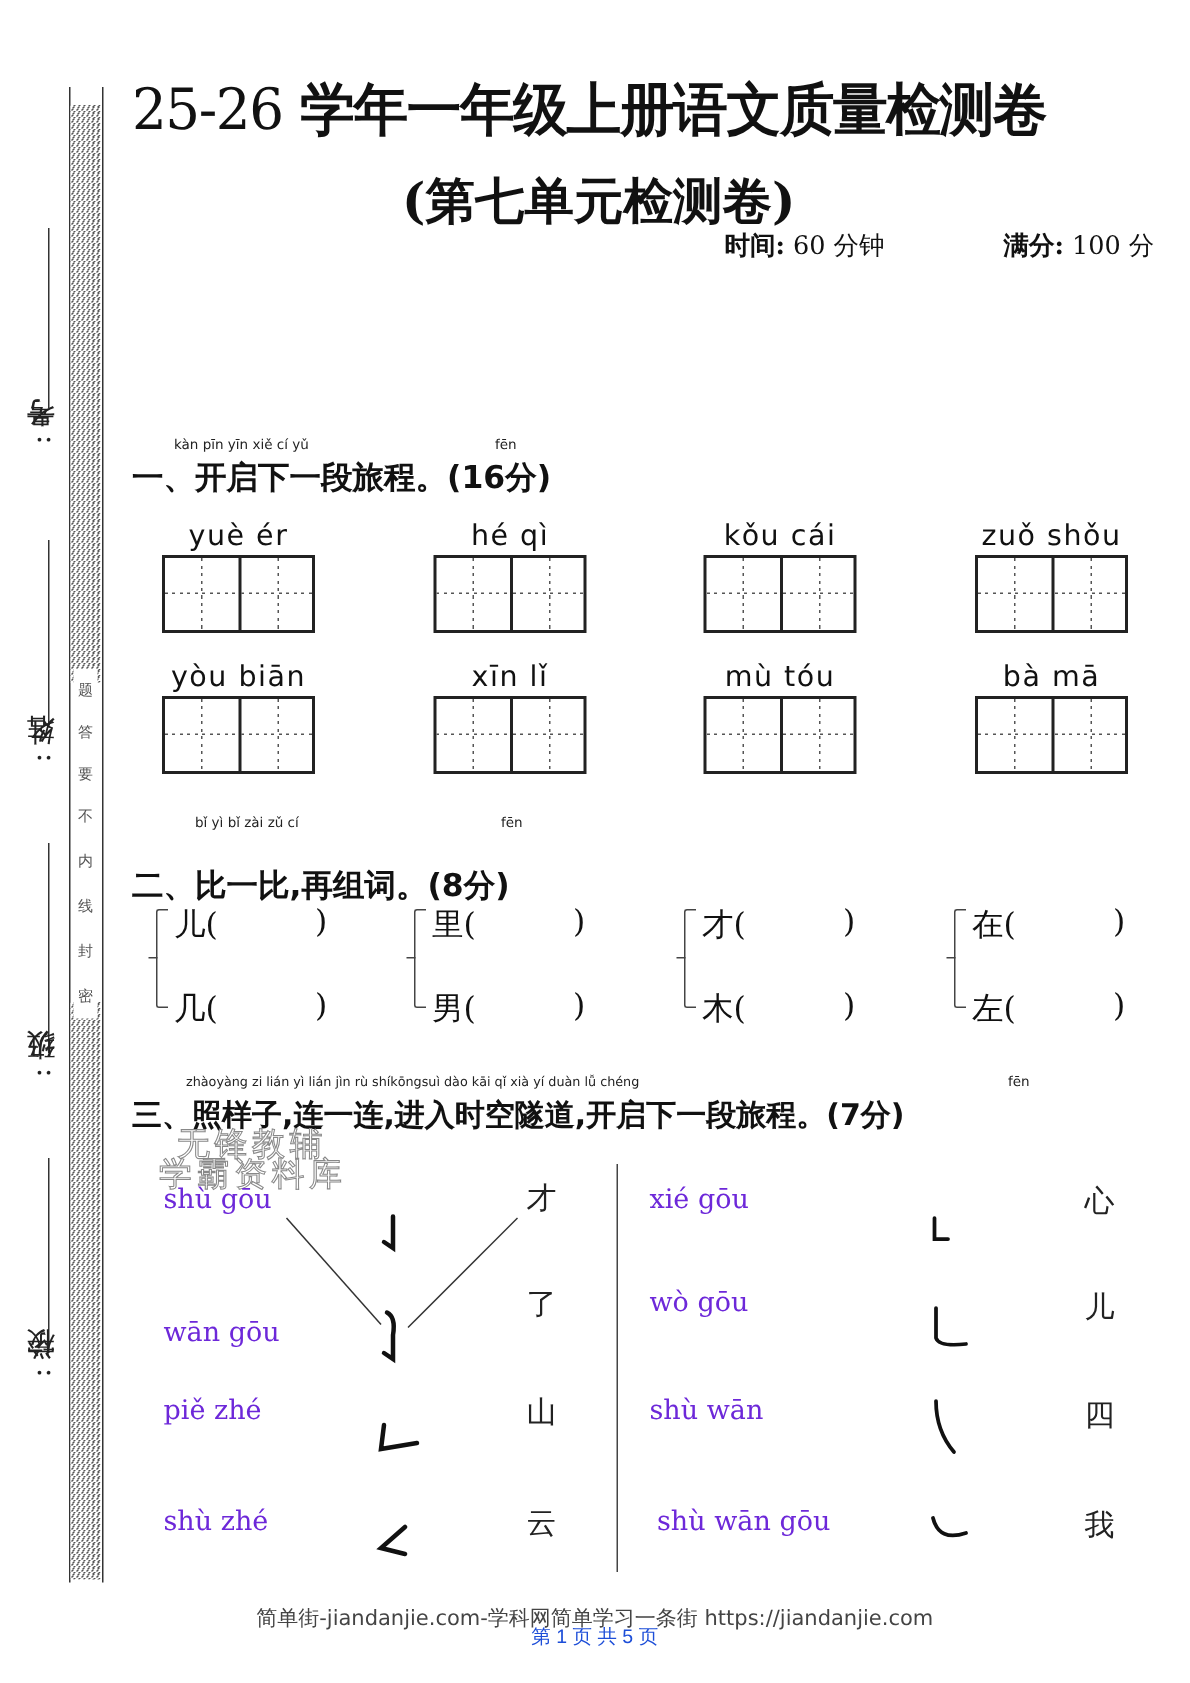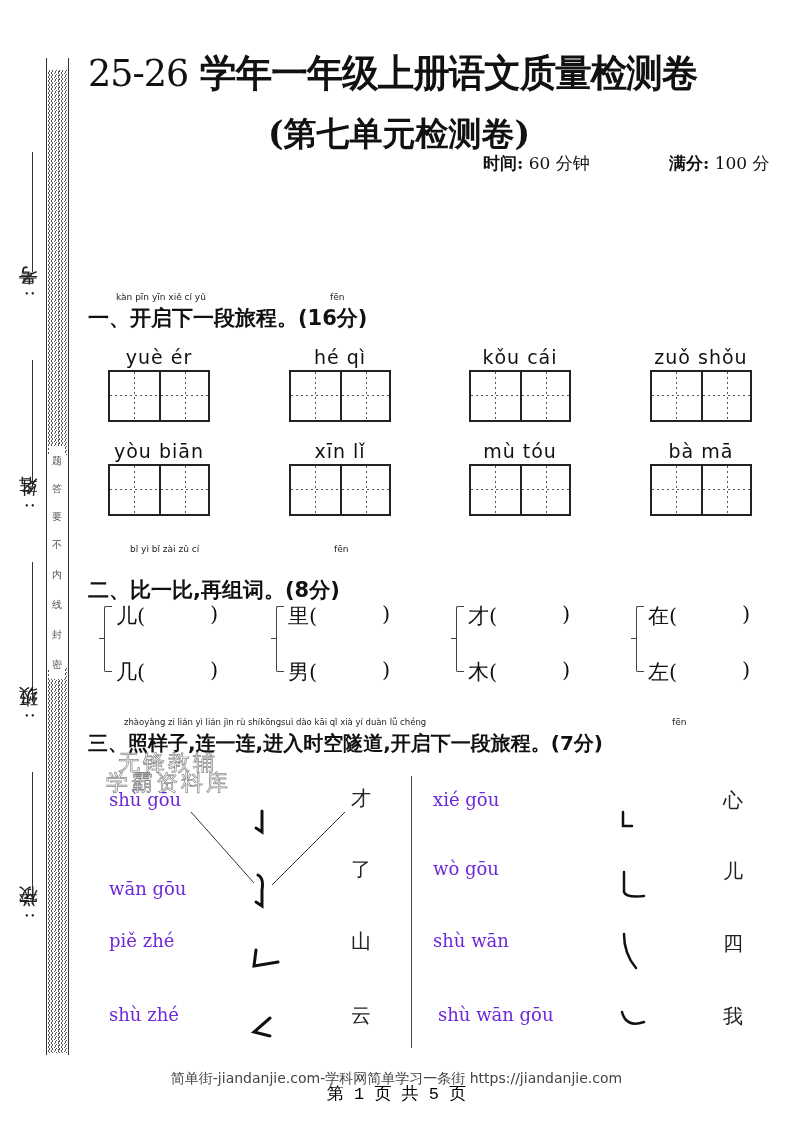--- a/index.html
+++ b/index.html
@@ -277,13 +277,13 @@
 <svg class="stroke" style="left:618px; top:1008px;" width="30" height="22">
     <path d="M4 4 Q8 20 26 14" stroke="#111" stroke-width="2.5" fill="none" stroke-linecap="round"></path>
   </svg>
 
 <div class="match-char" style="left:723px; top:787px;">心</div>
 <div class="match-char" style="left:723px; top:858px;">儿</div>
 <div class="match-char" style="left:723px; top:930px;">四</div>
 <div class="match-char" style="left:723px; top:1003px;">我</div>
 
 <div class="footer" style="top:1070px; font-size:14px; color:#444;">简单街-jiandanjie.com-学科网简单学习一条街 https://jiandanjie.com</div>
-<div class="footer" style="top:1082px; font-size:17px; font-family:Liberation Mono, monospace; color:#000000;">第 1 页 共 5 页</div>
+<div class="footer" style="top:1082px; font-size:13px; font-family:Liberation Sans, sans-serif; color:#1d4ed8;">第 1 页 共 5 页</div>
 
 </body></html>

